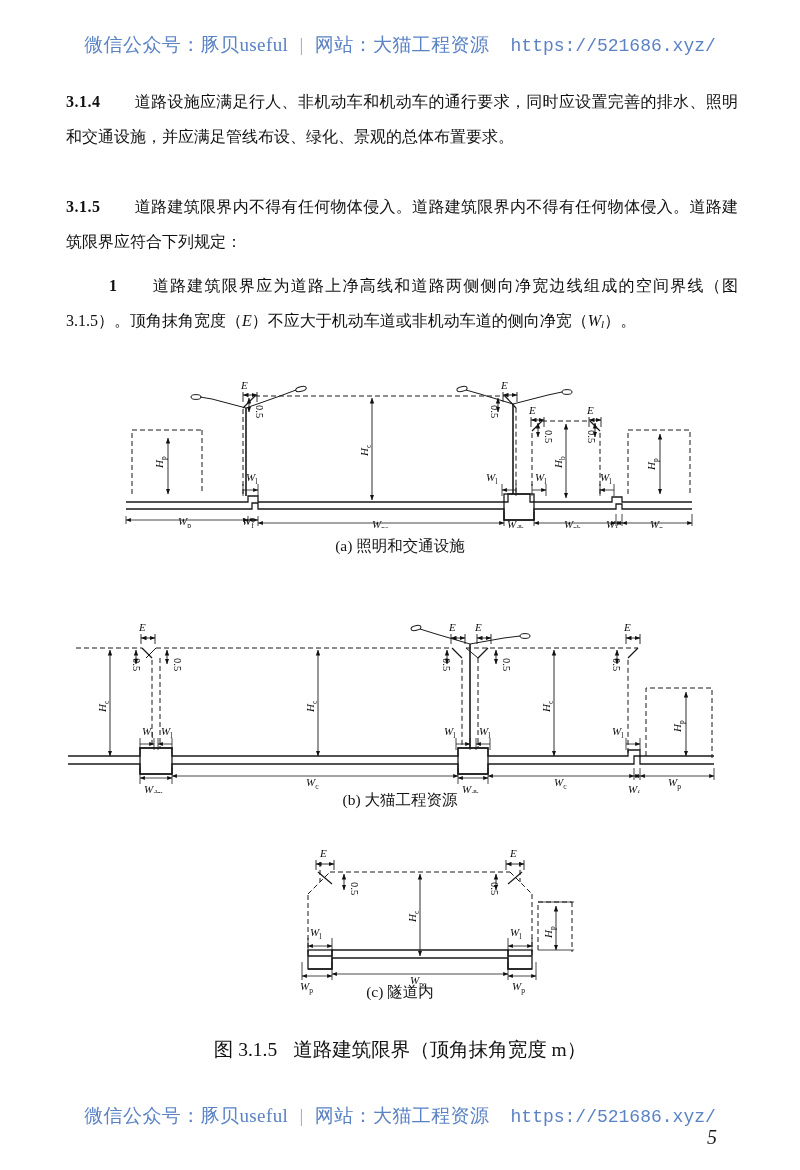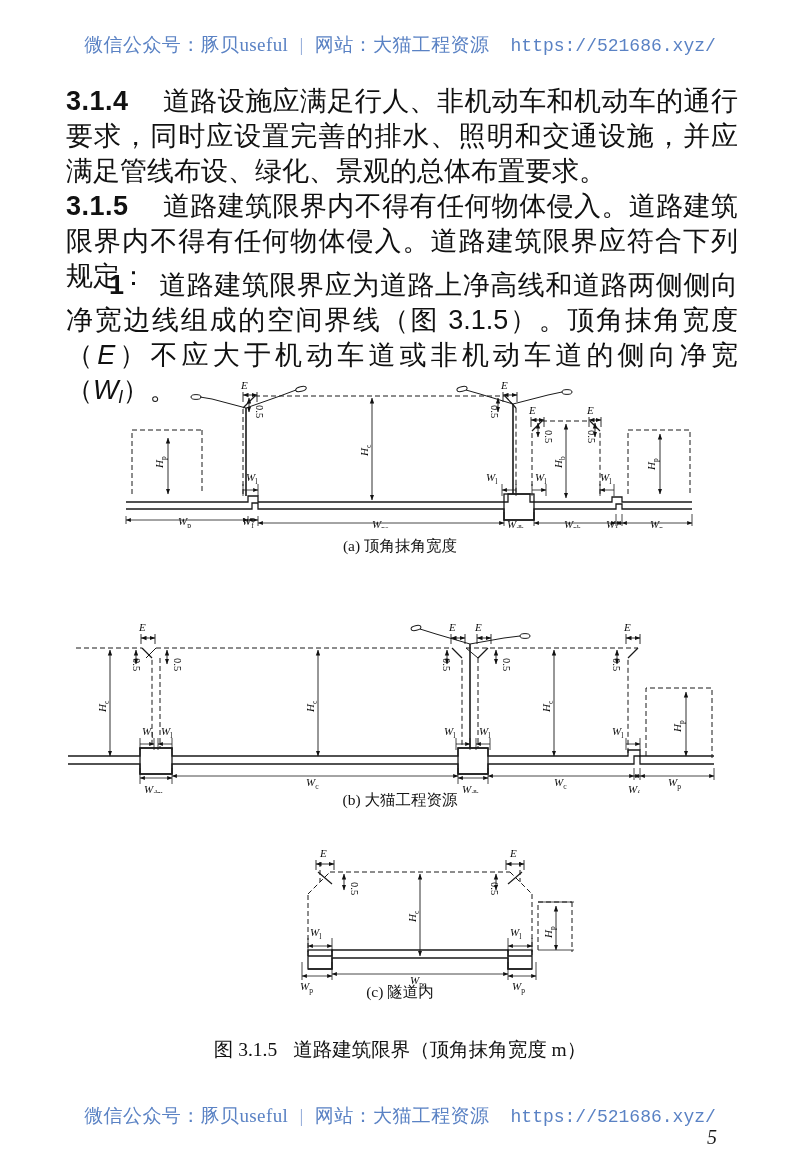--- a/index.html
+++ b/index.html
@@ -42,26 +42,26 @@
   #wm-top { top: 32px; }
   #wm-bottom { top: 1103px; }
 
   
   .textblock {
     position: absolute;
     left: 66px;
     width: 672px;
   }
   .para {
-    font-size: 27px;
+    font-size: 16px;
     line-height: 35px;
     text-align: justify;
     text-justify: inter-ideograph;
     margin: 0 0 1px 0;
-    font-family: Liberation Sans, sans-serif;
+    font-family: Liberation Serif, serif;
   }
   .clause-no {
     font-weight: bold;
     letter-spacing: .5px;
   }
   .gap-lg { display: inline-block; width: 34px; }
   .indent { text-indent: 43px; }
   .ital { font-style: italic; }
   .ital sub {
     font-style: italic;
@@ -281,21 +281,21 @@
 
       <text class="lbl" x="178" y="157">W<tspan class="sub" dy="2.5">p</tspan></text>
       <text class="lbl" x="242" y="157">W<tspan class="sub" dy="2.5">f</tspan></text>
       <text class="lbl" x="372" y="160">W<tspan class="sub" dy="2.5">pc</tspan></text>
       <text class="lbl" x="507" y="160">W<tspan class="sub" dy="2.5">db</tspan></text>
       <text class="lbl" x="564" y="160">W<tspan class="sub" dy="2.5">pb</tspan></text>
       <text class="lbl" x="606" y="160">W<tspan class="sub" dy="2.5">f</tspan></text>
       <text class="lbl" x="650" y="160">W<tspan class="sub" dy="2.5">p</tspan></text>
     </svg>
   </div>
-  <div class="subcaption" id="cap-a">(a) 顶角抹角宽度</div>
+  <div class="subcaption" id="cap-a">(a) 照明和交通设施</div>
 
   <div class="diagram" id="diagram-b">
     <svg viewBox="0 0 800 185" width="800" height="185">
       <g stroke="#1a1a1a" fill="none" stroke-width="1">
 
         <path d="M68,148 L140,148 L140,140 L172,140 L172,148 L458,148 L458,140 L488,140 L488,148 L628,148 L628,142 L640,142 L640,148 L714,148" stroke-width="1.3"></path>
         <path d="M68,156 L140,156 L140,166 L172,166 L172,156 L458,156 L458,166 L488,166 L488,156 L634,156 L634,148 L640,148 L640,156 L714,156" stroke-width="1.3"></path>
         <rect x="140" y="140" width="32" height="26" stroke-width="1.3"></rect>
         <rect x="458" y="140" width="30" height="26" stroke-width="1.3"></rect>
 

